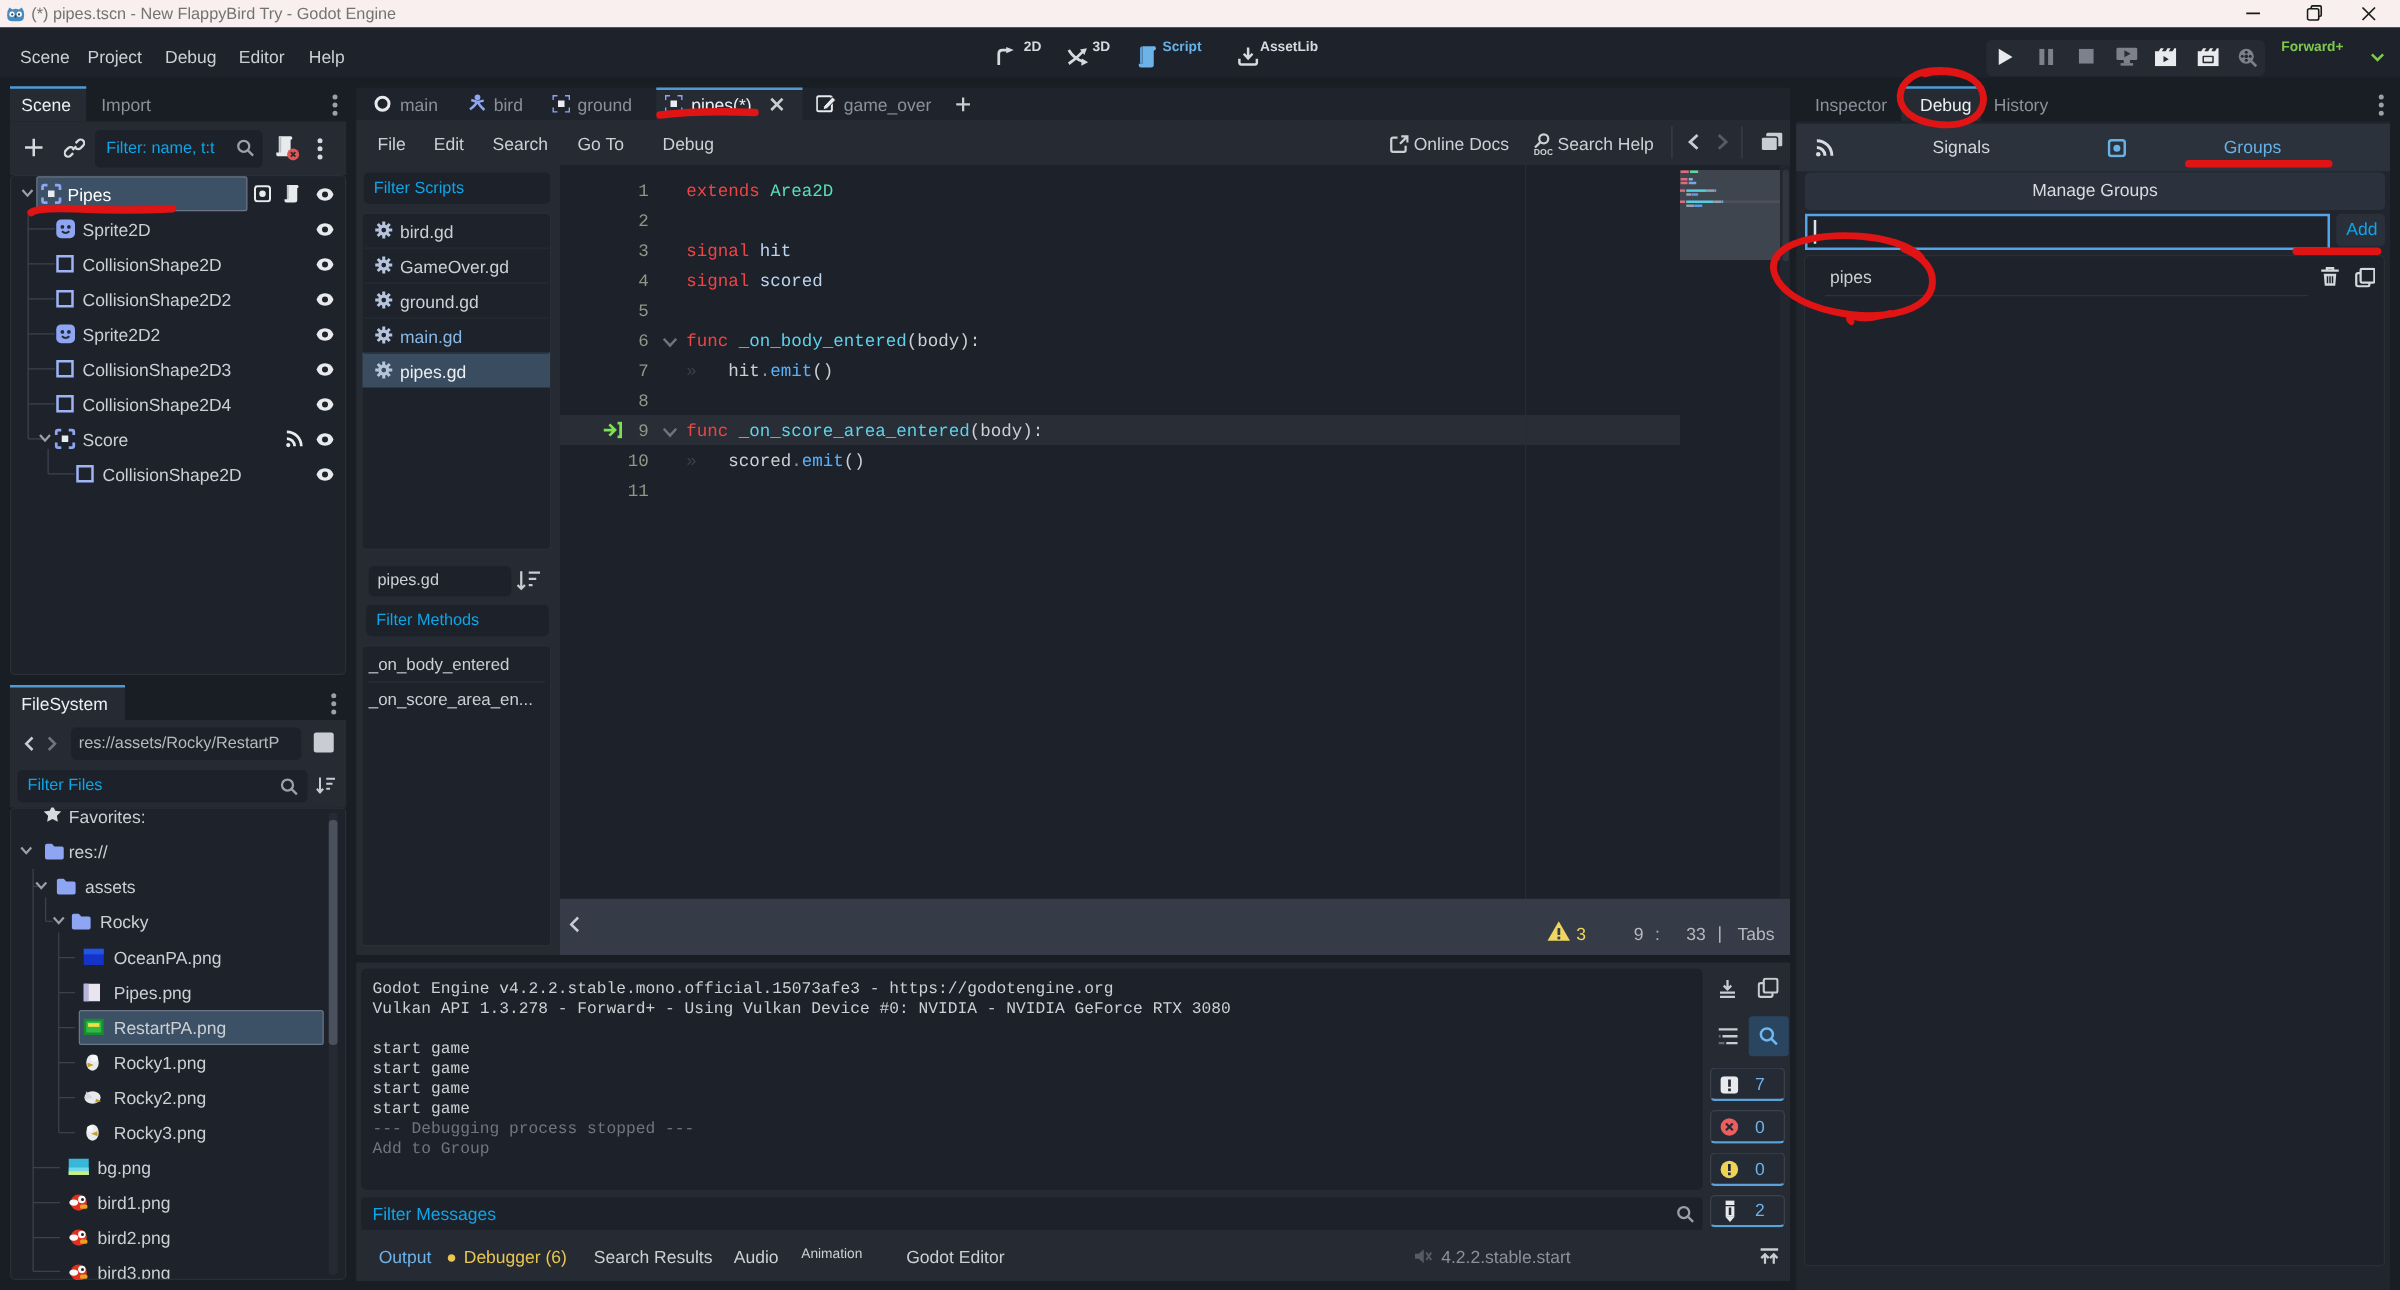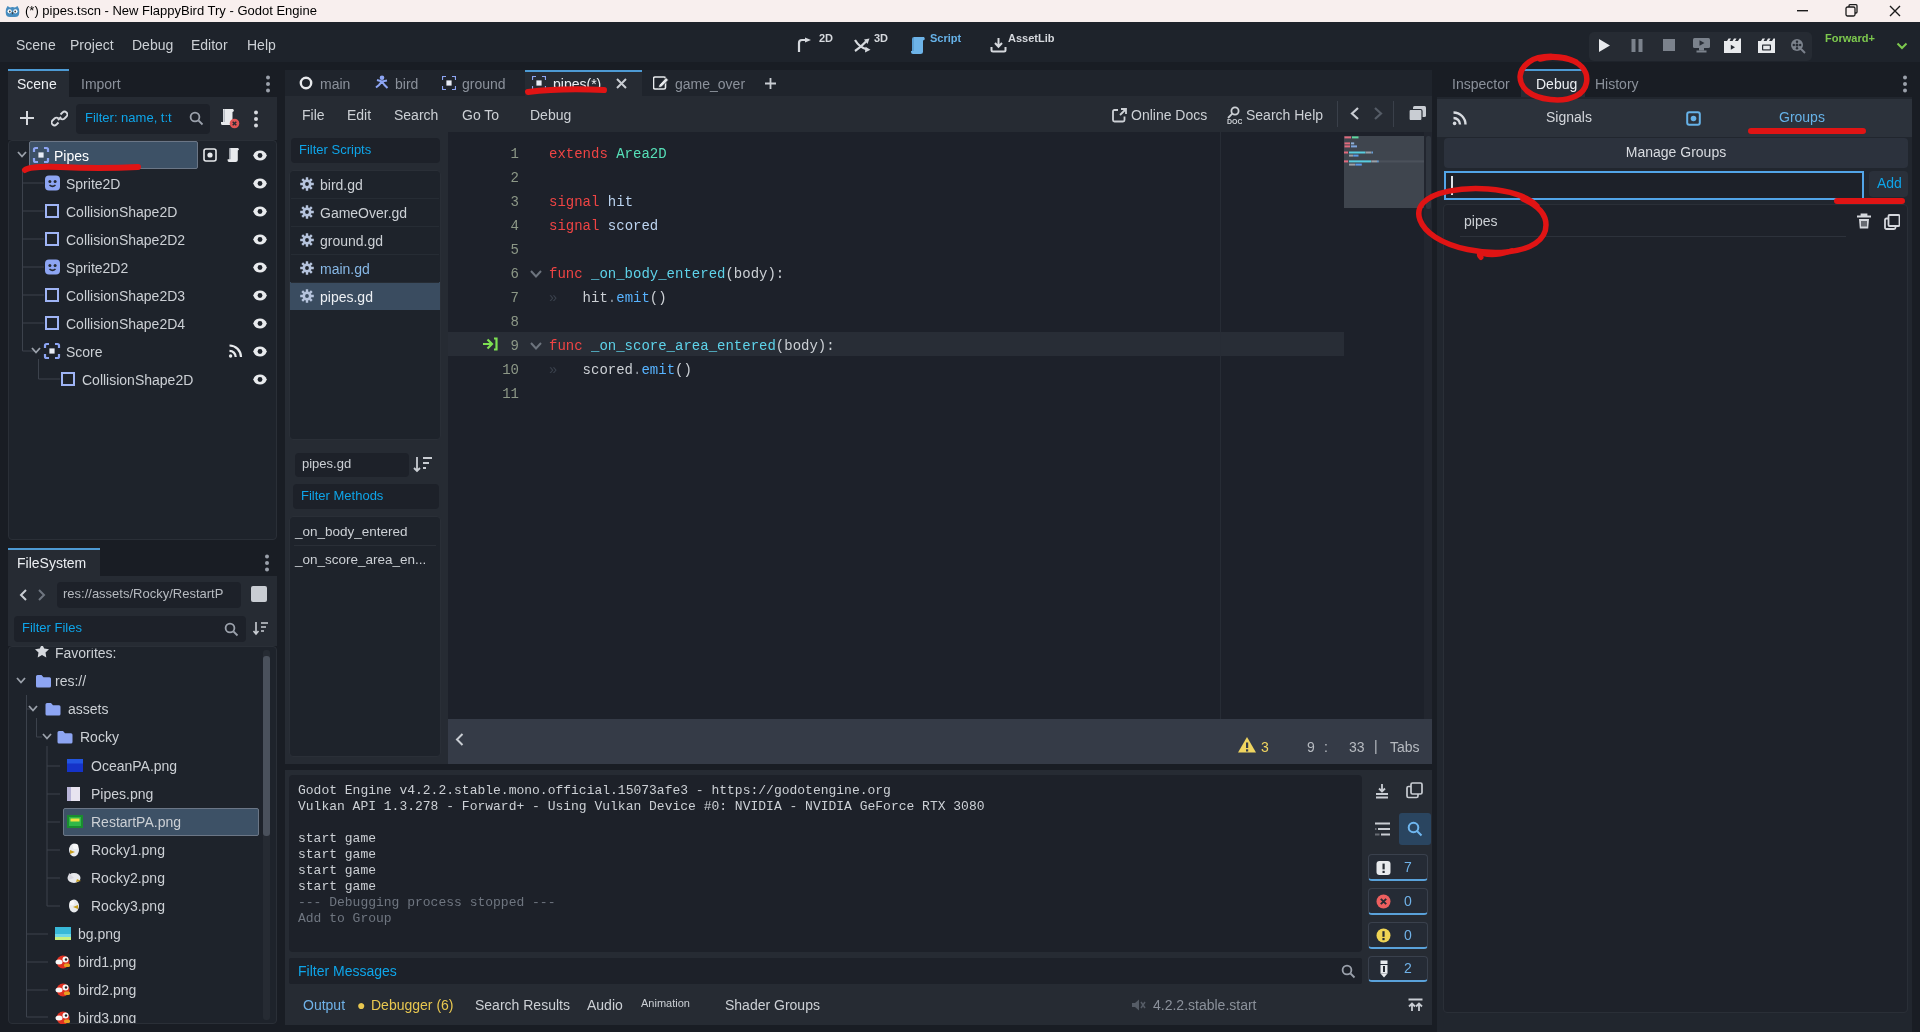--- a/index.html
+++ b/index.html
@@ -1,20 +1,20 @@
 <!DOCTYPE html>
 <html><head>
 <meta charset="utf-8">
 <style>
 * { margin:0; padding:0; box-sizing:border-box; }
 html,body { width:1920px; height:1032px; overflow:hidden; background:#191d24; font-family:"Liberation Sans",sans-serif; }
 .abs { position:absolute; }
 #page { position:relative; width:1920px; height:1032px; background:#191d24; }
 
-#titlebar { position:absolute; left:0; top:0; width:1920px; height:22px; background:#f8efee; color:#000000; font-size:13px; }
+#titlebar { position:absolute; left:0; top:0; width:1920px; height:22px; background:#f8efee; color:#737373; font-size:13px; }
 #titlebar .ttext { position:absolute; left:25px; top:3px; }
 
 #menubar { position:absolute; left:0; top:22px; width:1920px; height:40px; background:#1e232b; color:#ccd0d5; font-size:14px; }
 .mitem { position:absolute; top:15px; }
 .ctritem { position:absolute; top:10px; font-weight:bold; color:#d6d9de; font-size:11px; }
 #playbar { position:absolute; left:1589px; top:10px; width:223px; height:29px; background:#262b33; border-radius:5px; }
 
 .panel { position:absolute; background:#262b33;padding-left:19px; }
 .darkbox { position:absolute; background:#1d2129; border-radius:4px; }
 .tab-active { position:absolute; background:#262b33; border-top:2px solid #4d9ad4; color:#eceff3; font-size:14px; }
@@ -623,21 +623,21 @@
         <rect x="4" y="6" width="2" height="6" fill="#262b33"></rect>
       </svg>
   <span class="abs" style="left:1404px;top:960px;color:#70b2e8;font-size:14px">2</span>
 
   <span class="abs" style="left:303px;top:997px;color:#70b2e8;font-size:14px">Output</span>
   <span class="abs" style="left:357px;top:997px;color:#e8c750;font-size:14px">●</span>
   <span class="abs" style="left:371px;top:997px;color:#e8c750;font-size:14px">Debugger (6)</span>
   <span class="abs" style="left:475px;top:997px;color:#ccd0d5;font-size:14px">Search Results</span>
   <span class="abs" style="left:587px;top:997px;color:#ccd0d5;font-size:14px">Audio</span>
   <span class="abs" style="left:641px;top:997px;color:#ccd0d5;font-size:11px">Animation</span>
-  <span class="abs" style="left:725px;top:997px;color:#ccd0d5;font-size:14px">Shader Groups</span>
+  <span class="abs" style="left:725px;top:997px;color:#ccd0d5;font-size:14px">Godot Editor</span>
   <svg class="abs" style="left:1131px;top:998px" width="15" height="14" viewBox="0 0 15 14">
         <path d="M1 5 H4 L8 1.5 V12.5 L4 9 H1 Z" fill="#555c66"></path>
         <path d="M10 4 L14 10 M14 4 L10 10" stroke="#555c66" stroke-width="1.5"></path>
       </svg>
   <span class="abs" style="left:1153px;top:997px;color:#8b919b;font-size:14px">4.2.2.stable.start</span>
   <svg class="abs" style="left:1407px;top:998px" width="17" height="15" viewBox="0 0 17 15">
         <path d="M1.5 1.5 H15.5" stroke="#c9cdd3" stroke-width="2"></path>
         <path d="M5 13 V6 M2 8.5 L5 5.5 L8 8.5" stroke="#c9cdd3" stroke-width="1.8" fill="none"></path>
         <path d="M12 13 V6 M9 8.5 L12 5.5 L15 8.5" stroke="#c9cdd3" stroke-width="1.8" fill="none"></path>
       </svg>

